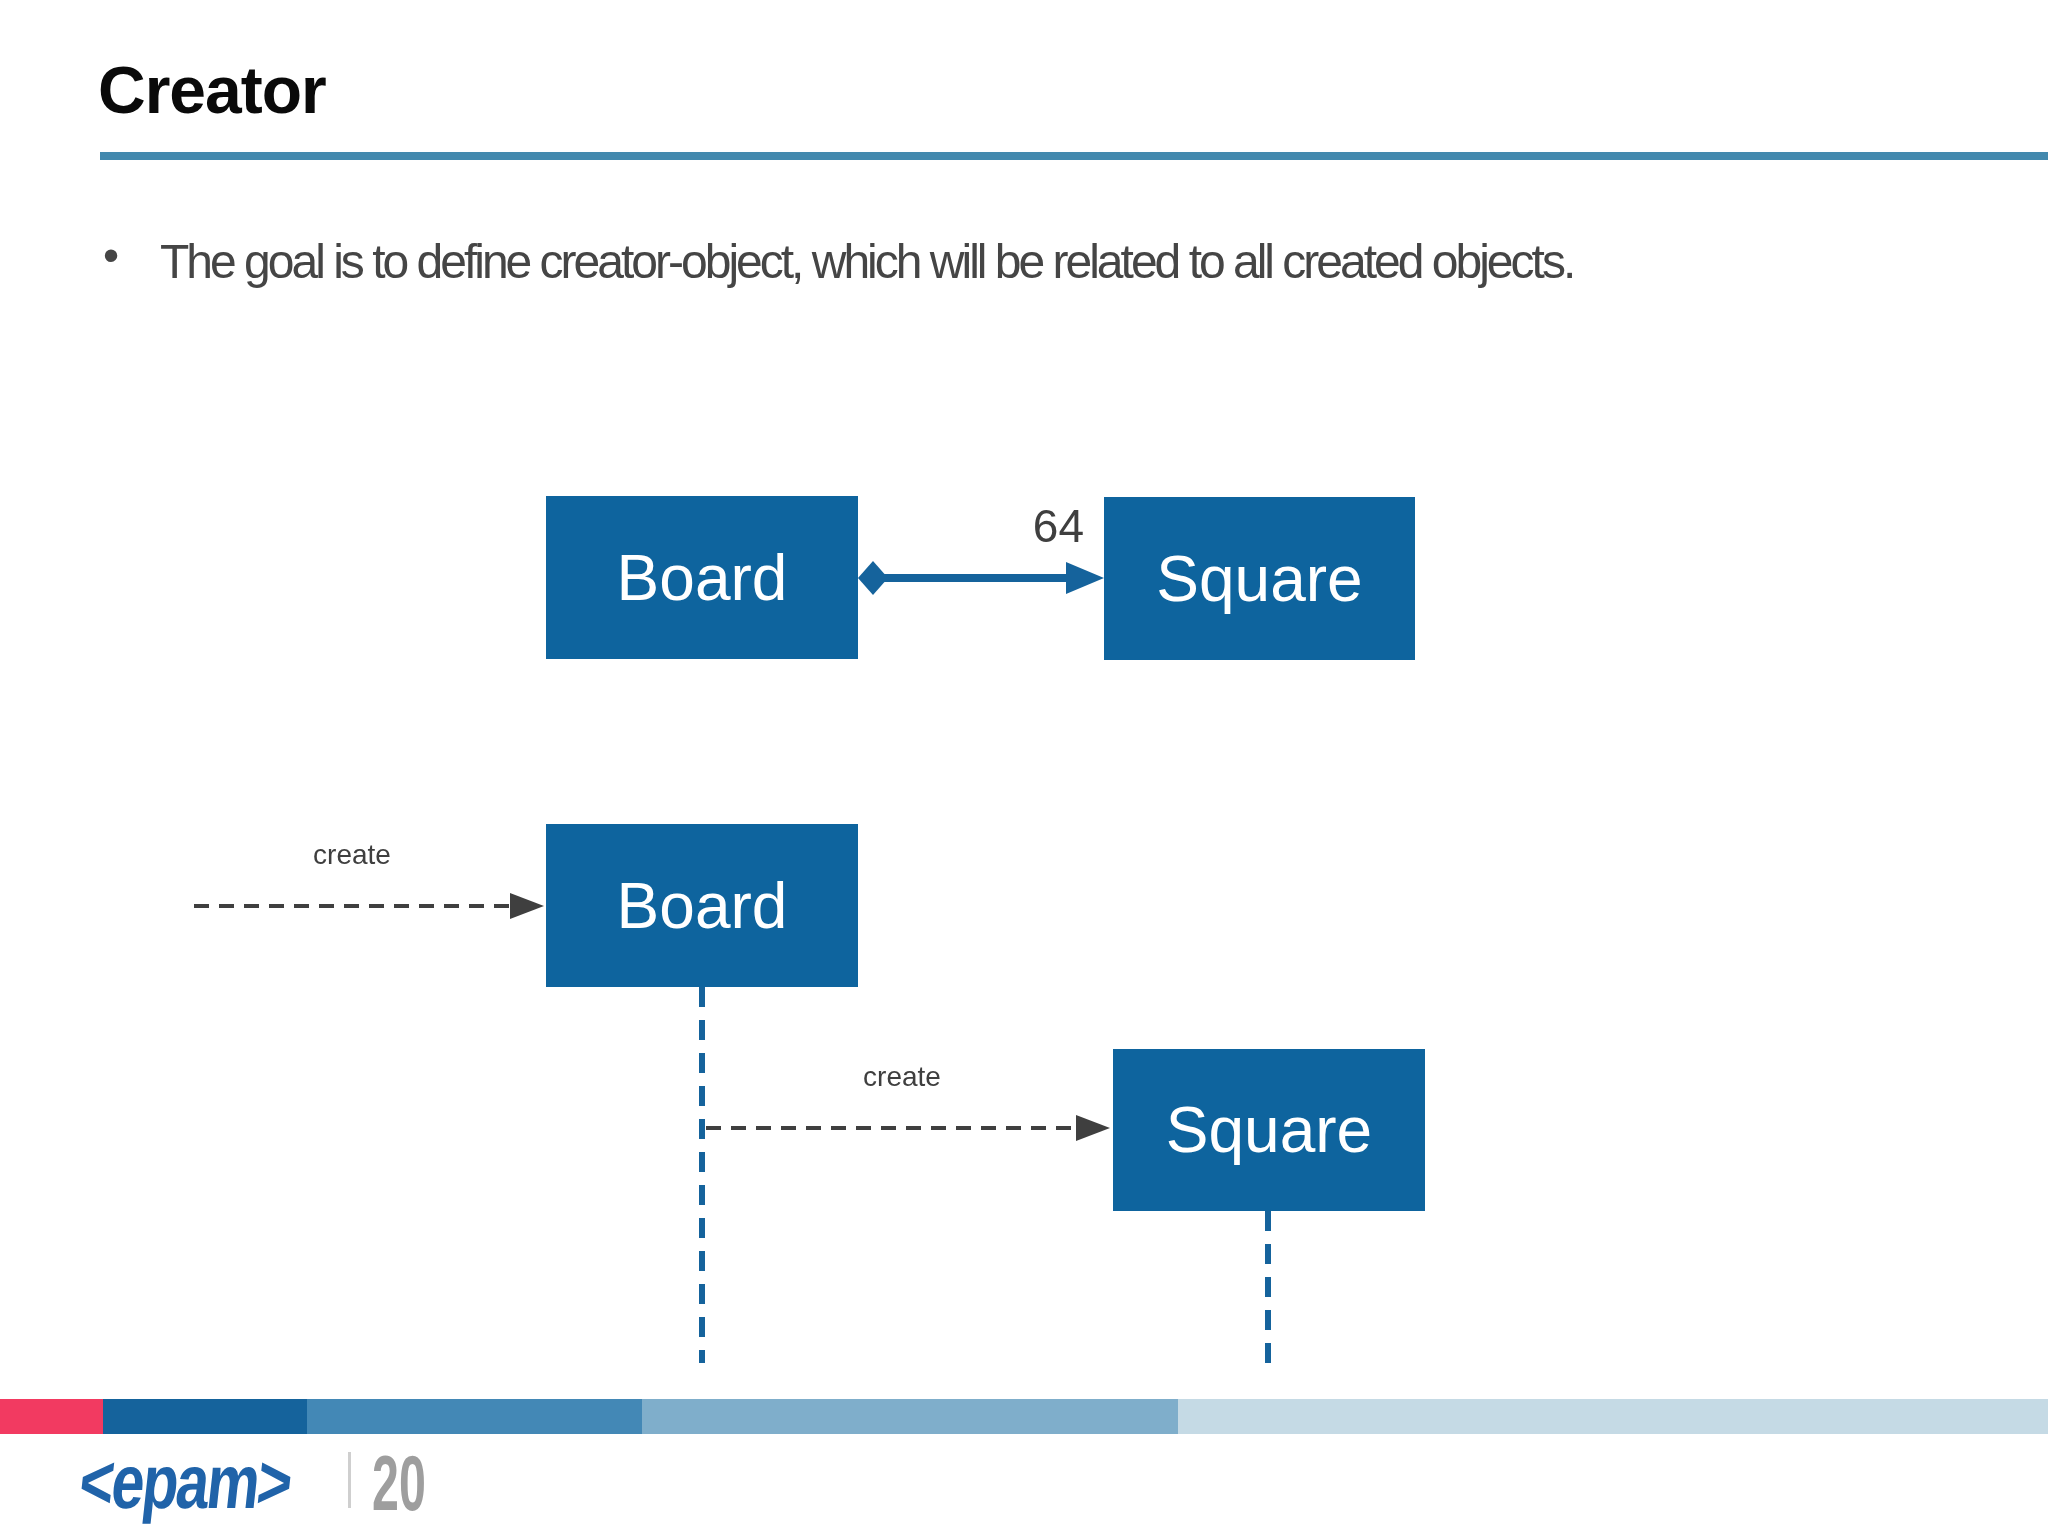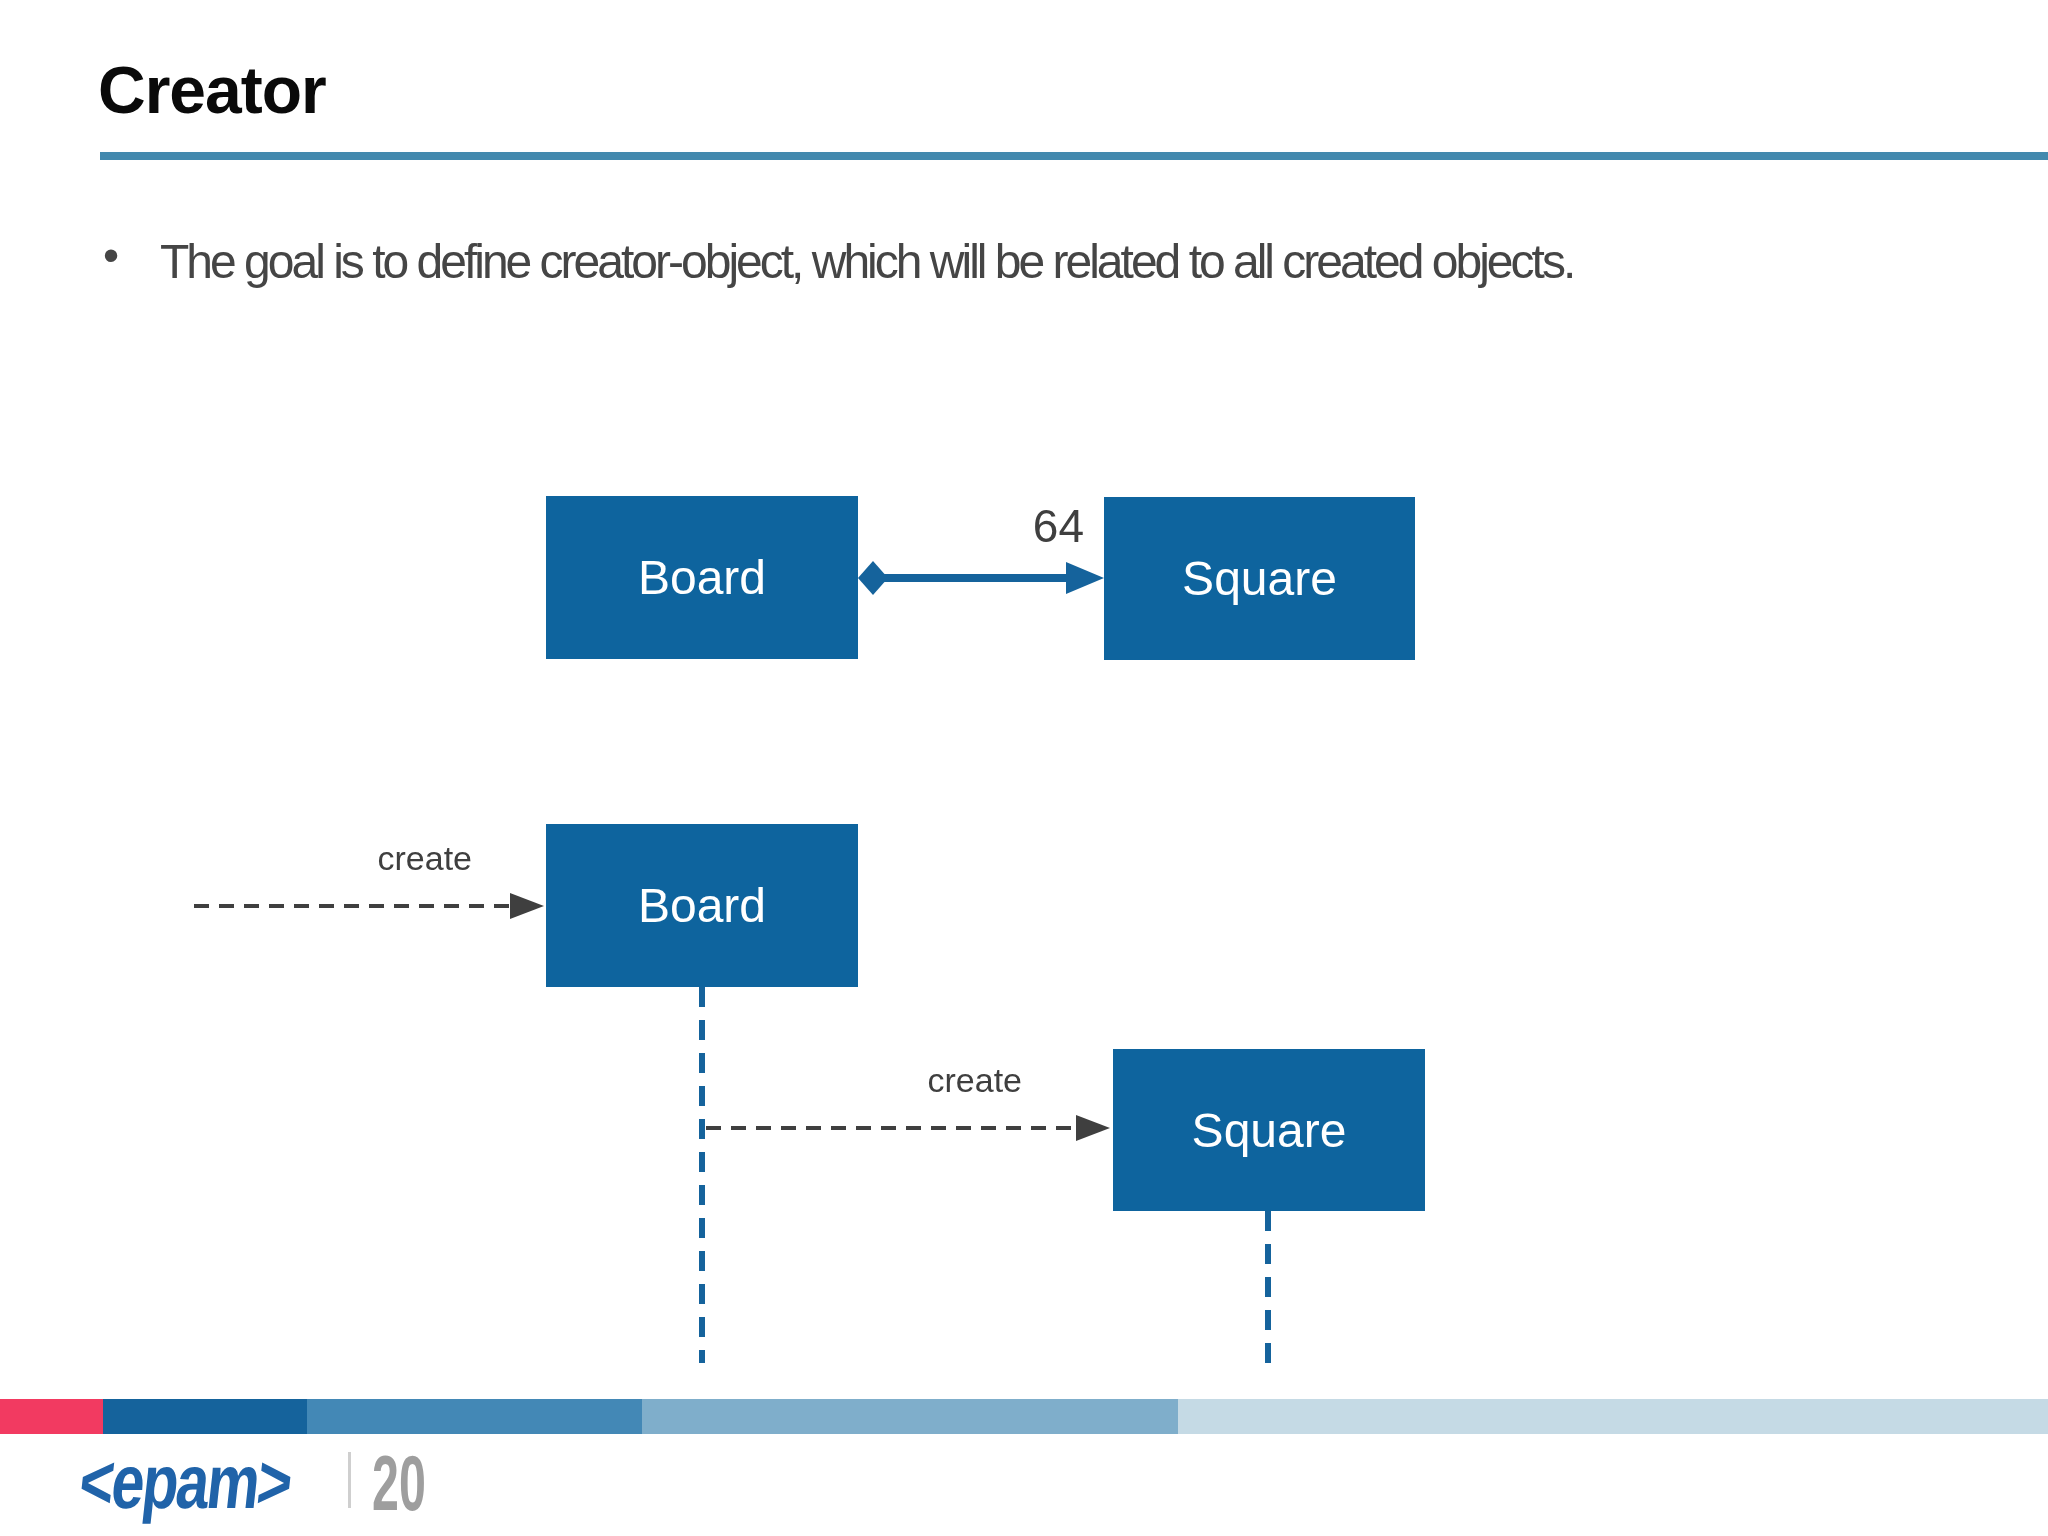--- a/index.html
+++ b/index.html
@@ -23,37 +23,37 @@
     color:var(--body-text,#454545);line-height:1;
   }
   .bullet-text{
     position:absolute;left:160px;top:220px;width:1820px;
     font-size:48px;line-height:84px;letter-spacing:-3px;
     color:var(--body-text,#454545);
   }
   
   .dbox{
     position:absolute;display:flex;align-items:center;justify-content:center;
-    background:var(--box-fill,#0e649e);color:#ffffff;font-size:48px;
+    background:var(--box-fill,#0e649e);color:#ffffff;font-size:64px;
   }
   .box-board1{left:546px;top:496px;width:312px;height:163px;}
   .box-square1{left:1104px;top:497px;width:311px;height:163px;}
   .box-board2{left:546px;top:824px;width:312px;height:163px;}
   .box-square2{left:1113px;top:1049px;width:312px;height:162px;}
   
   .svg-abs{position:absolute;}
   .comp-arrow{left:856px;top:556px;}
   .dash-arrow1{left:190px;top:887px;}
   .dash-arrow2{left:702px;top:1109px;}
   .multiplicity{
     position:absolute;left:974px;top:503px;width:110px;text-align:right;
     font-size:46px;color:var(--label-text,#3f3f3f);line-height:1;
   }
   .msg-label{
-    position:absolute;width:240px;text-align:right;font-size:34px;
+    position:absolute;width:240px;text-align:center;font-size:28px;
     color:var(--label-text,#3f3f3f);line-height:1;
   }
   .create1{left:232px;top:841px;}
   .create2{left:782px;top:1063px;}
   .lifeline{
     position:absolute;width:6px;
     background:repeating-linear-gradient(to bottom,
       var(--connector,#15639c) 0 20px, transparent 20px 33px);
   }
   .lifeline-board{left:699px;top:987px;height:376px;}

